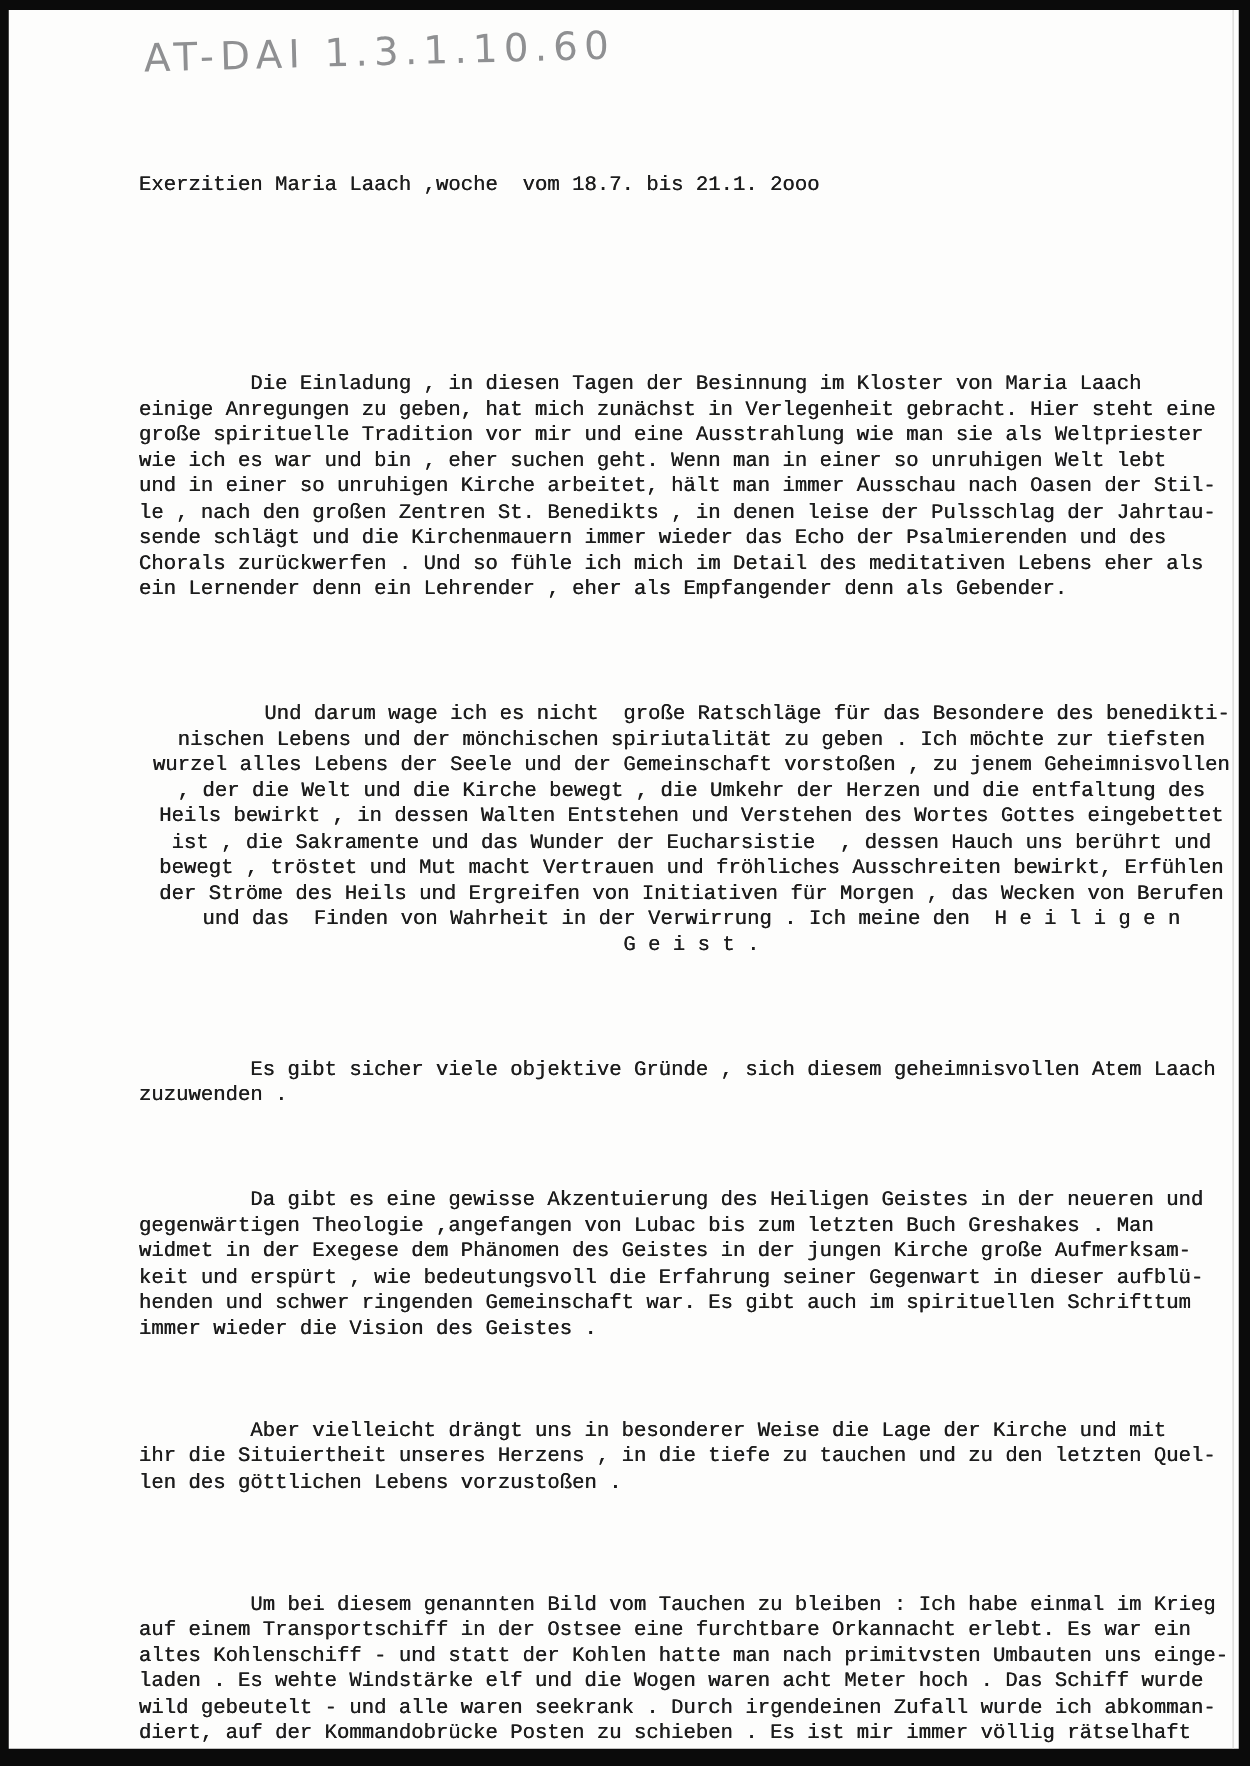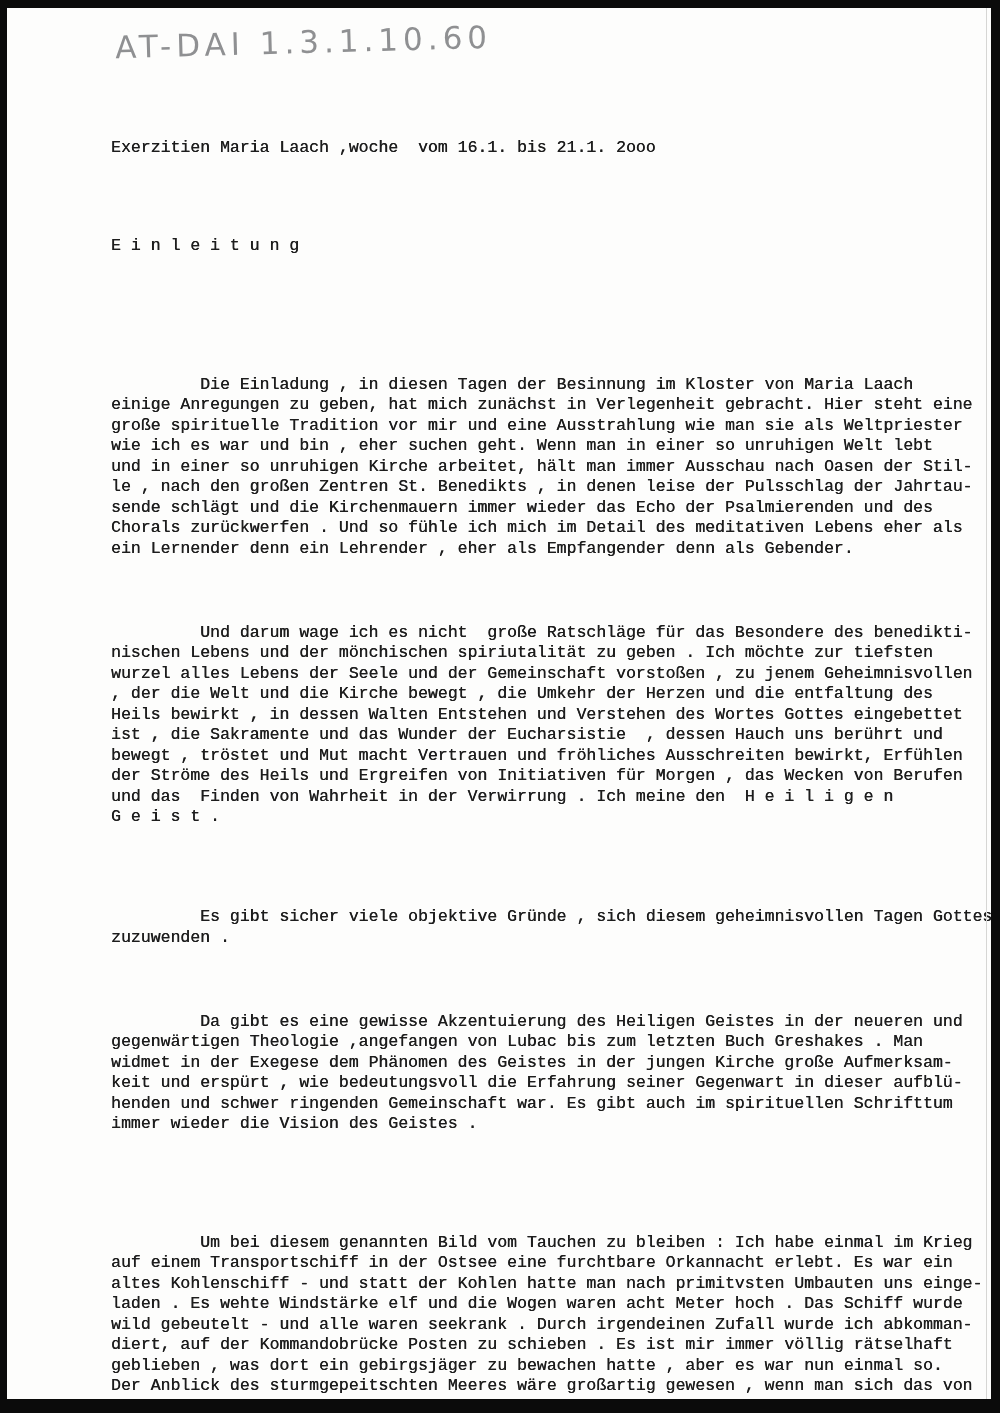--- a/index.html
+++ b/index.html
@@ -41,39 +41,38 @@
     color: #1d1d1d;
     font-size: 16.5px;
     line-height: 20.5px;
     white-space: pre;
     text-shadow: 0.3px 0 0 currentColor;
   }
   .line, .para { white-space: pre; }
   .doc-header  { margin: 0; }
   .doc-heading { margin-top: 16px; }
   .p1 { margin-top: 57px; }
-  .p2 { margin-top: 2px; }
+  .p2 { margin-top: 18px; text-align: center; }
   .p3 { margin-top: 18px; }
   .p4 { margin-top: 2px; }
   .p5 { margin-top: 0; }
   .p6 { margin-top: 16px; }
 </style>
 </head>
 <body>
 
 <div class="scan">
   <div class="paper">
 
     <div class="annotation">AT-DAI 1.3.1.10.60</div>
 
     <div class="textbody">
 
-      <div class="line doc-header">Exerzitien Maria Laach ,woche  vom 16.1. bis 21.1. 2ooo</div>
+      <div class="line doc-header">Exerzitien Maria Laach ,woche  vom 18.7. bis 21.1. 2ooo</div>
 
-      <div class="line doc-heading">E i n l e i t u n g</div>
 
       <div class="para p1">         Die Einladung , in diesen Tagen der Besinnung im Kloster von Maria Laach
 einige Anregungen zu geben, hat mich zunächst in Verlegenheit gebracht. Hier steht eine
 große spirituelle Tradition vor mir und eine Ausstrahlung wie man sie als Weltpriester
 wie ich es war und bin , eher suchen geht. Wenn man in einer so unruhigen Welt lebt
 und in einer so unruhigen Kirche arbeitet, hält man immer Ausschau nach Oasen der Stil-
 le , nach den großen Zentren St. Benedikts , in denen leise der Pulsschlag der Jahrtau-
 sende schlägt und die Kirchenmauern immer wieder das Echo der Psalmierenden und des
 Chorals zurückwerfen . Und so fühle ich mich im Detail des meditativen Lebens eher als
 ein Lernender denn ein Lehrender , eher als Empfangender denn als Gebender.</div>
@@ -82,30 +81,33 @@
 nischen Lebens und der mönchischen spiriutalität zu geben . Ich möchte zur tiefsten
 wurzel alles Lebens der Seele und der Gemeinschaft vorstoßen , zu jenem Geheimnisvollen
 , der die Welt und die Kirche bewegt , die Umkehr der Herzen und die entfaltung des
 Heils bewirkt , in dessen Walten Entstehen und Verstehen des Wortes Gottes eingebettet
 ist , die Sakramente und das Wunder der Eucharsistie  , dessen Hauch uns berührt und
 bewegt , tröstet und Mut macht Vertrauen und fröhliches Ausschreiten bewirkt, Erfühlen
 der Ströme des Heils und Ergreifen von Initiativen für Morgen , das Wecken von Berufen
 und das  Finden von Wahrheit in der Verwirrung . Ich meine den  H e i l i g e n
 G e i s t .</div>
 
-      <div class="para p3">         Es gibt sicher viele objektive Gründe , sich diesem geheimnisvollen Tagen Gottes
+      <div class="para p3">         Es gibt sicher viele objektive Gründe , sich diesem geheimnisvollen Atem Laach
 zuzuwenden .</div>
 
       <div class="para p4">         Da gibt es eine gewisse Akzentuierung des Heiligen Geistes in der neueren und
 gegenwärtigen Theologie ,angefangen von Lubac bis zum letzten Buch Greshakes . Man
 widmet in der Exegese dem Phänomen des Geistes in der jungen Kirche große Aufmerksam-
 keit und erspürt , wie bedeutungsvoll die Erfahrung seiner Gegenwart in dieser aufblü-
 henden und schwer ringenden Gemeinschaft war. Es gibt auch im spirituellen Schrifttum
 immer wieder die Vision des Geistes .</div>
 
+      <div class="para p5">         Aber vielleicht drängt uns in besonderer Weise die Lage der Kirche und mit
+ihr die Situiertheit unseres Herzens , in die tiefe zu tauchen und zu den letzten Quel-
+len des göttlichen Lebens vorzustoßen .</div>
 
       <div class="para p6">         Um bei diesem genannten Bild vom Tauchen zu bleiben : Ich habe einmal im Krieg
 auf einem Transportschiff in der Ostsee eine furchtbare Orkannacht erlebt. Es war ein
 altes Kohlenschiff - und statt der Kohlen hatte man nach primitvsten Umbauten uns einge-
 laden . Es wehte Windstärke elf und die Wogen waren acht Meter hoch . Das Schiff wurde
 wild gebeutelt - und alle waren seekrank . Durch irgendeinen Zufall wurde ich abkomman-
 diert, auf der Kommandobrücke Posten zu schieben . Es ist mir immer völlig rätselhaft
 geblieben , was dort ein gebirgsjäger zu bewachen hatte , aber es war nun einmal so.
 Der Anblick des sturmgepeitschten Meeres wäre großartig gewesen , wenn man sich das von
 einer nagenehmeren Loge aus hätte ansehen können . Durch die jagenden Wolkenfestzen

